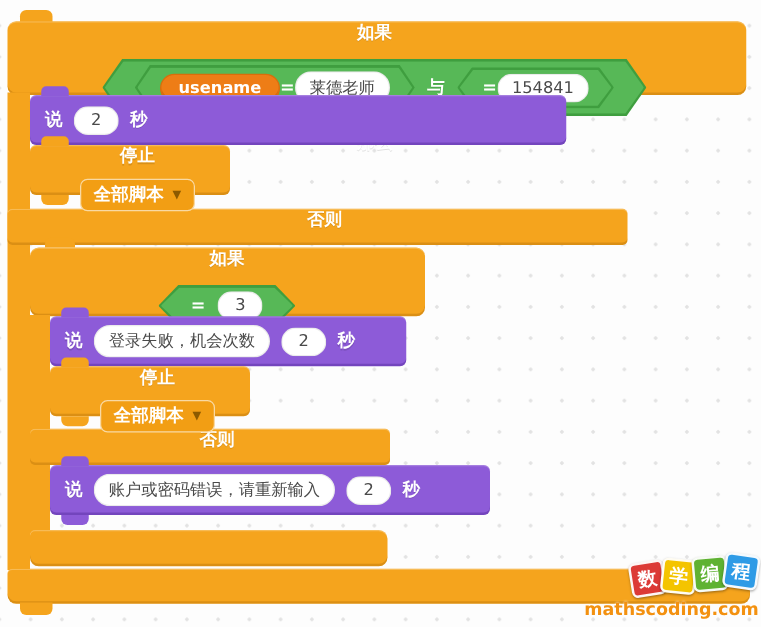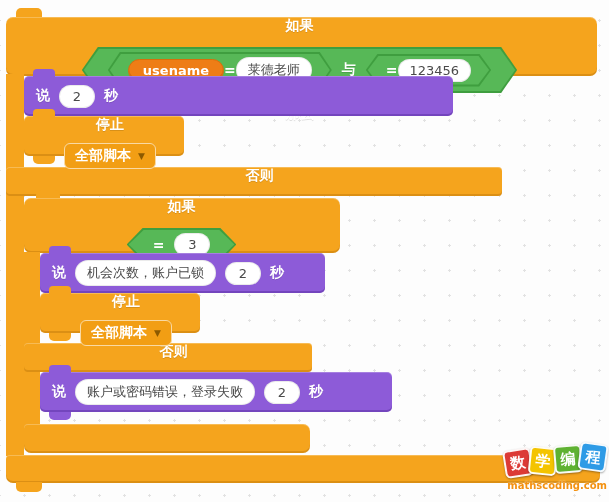--- a/index.html
+++ b/index.html
@@ -59,21 +59,21 @@
   .say-in2{left:40px;top:372px;width:352px;height:40px;}
   .say-in2-bump{left:49px;top:412px;width:22px;height:8px;}
   
   .wm{left:511px;top:445px;width:96px;height:52px;display:flex;flex-direction:column;align-items:flex-end;z-index:5;}
   .wm-tiles{display:flex;}
   .wm-tile{width:24px;height:24px;border-radius:5px;border:2px solid rgba(255,255,255,.95);display:flex;align-items:center;justify-content:center;color:#fff;font-size:15px;font-weight:700;margin-left:-3px;box-shadow:0 1px 2px rgba(0,0,0,.35);}
   .t0{background:#DC3A36;transform:rotate(-9deg);margin-top:4px;}
   .t1{background:#F4C400;transform:rotate(6deg);margin-top:2px;}
   .t2{background:#5FB232;transform:rotate(-5deg);}
   .t3{background:#2E9BE6;transform:rotate(8deg);margin-top:-2px;}
-  .wm-site{color:#F39110;font-size:10px;font-weight:600;margin-top:3px;text-shadow:0 0 2px #fff;}
+  .wm-site{color:#F39110;font-size:14px;font-weight:600;margin-top:3px;text-shadow:0 0 2px #fff;}
 </style>
 </head>
 <body>
 
 <div class="canvas">
 
   <div class="abs ctrl bump o-bump-top"></div>
 
   <div class="abs ctrl ctrl-shade arm o-arm-top">
     <span class="lbl">如果</span>
@@ -87,21 +87,21 @@
             <span class="op">=</span>
             <span class="pill">莱德老师</span>
           </div>
         </div>
 
         <span class="lbl">与</span>
 
         <div class="hex-sm">
           <div class="hex-fill">
             <span class="op">=</span>
-            <span class="pill">123456</span>
+            <span class="pill">154841</span>
           </div>
         </div>
 
       </div>
     </div>
 
     <span class="lbl">那么</span>
   </div>
 
   <div class="abs ctrl o-spine"></div>
@@ -143,39 +143,39 @@
 
   <div class="abs ctrl i-spine"></div>
   <div class="abs ctrl ctrl-shade i-else">
     <span class="lbl">否则</span>
   </div>
   <div class="abs ctrl ctrl-shade i-arm-bot"></div>
 
   <div class="abs looks looks-shade stack say-in1">
     <span class="nub looks"></span>
     <span class="lbl">说</span>
-    <span class="pill">机会次数，账户已锁</span>
+    <span class="pill">登录失败，机会次数</span>
     <span class="num">2</span>
     <span class="lbl">秒</span>
   </div>
 
   <div class="abs ctrl ctrl-shade stack stop-in">
     <span class="nub ctrl"></span>
     <span class="lbl">停止</span>
     <span class="dropdown">
       <span>全部脚本</span>
       <span class="caret">▼</span>
     </span>
   </div>
   <div class="abs ctrl bump-b stop-in-bump"></div>
 
   <div class="abs looks looks-shade stack say-in2">
     <span class="nub looks"></span>
     <span class="lbl">说</span>
-    <span class="pill">账户或密码错误，登录失败</span>
+    <span class="pill">账户或密码错误，请重新输入</span>
     <span class="num">2</span>
     <span class="lbl">秒</span>
   </div>
   <div class="abs looks bump-b say-in2-bump"></div>
 
   <div class="abs wm">
     <div class="wm-tiles">
       <span class="wm-tile t0">数</span>
       <span class="wm-tile t1">学</span>
       <span class="wm-tile t2">编</span>

